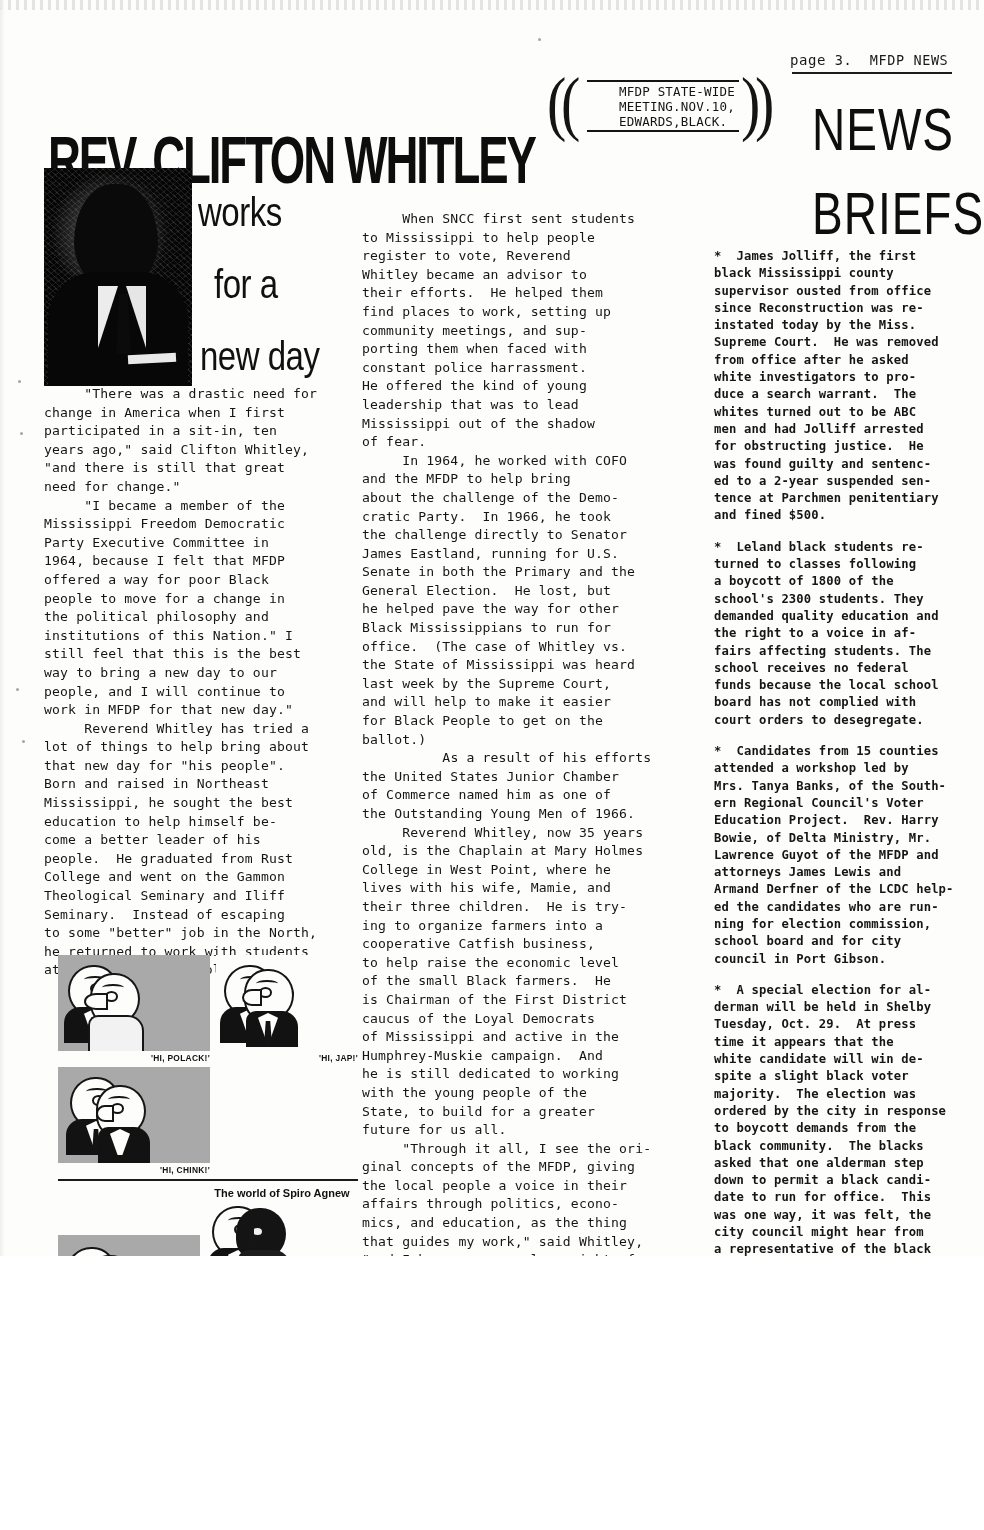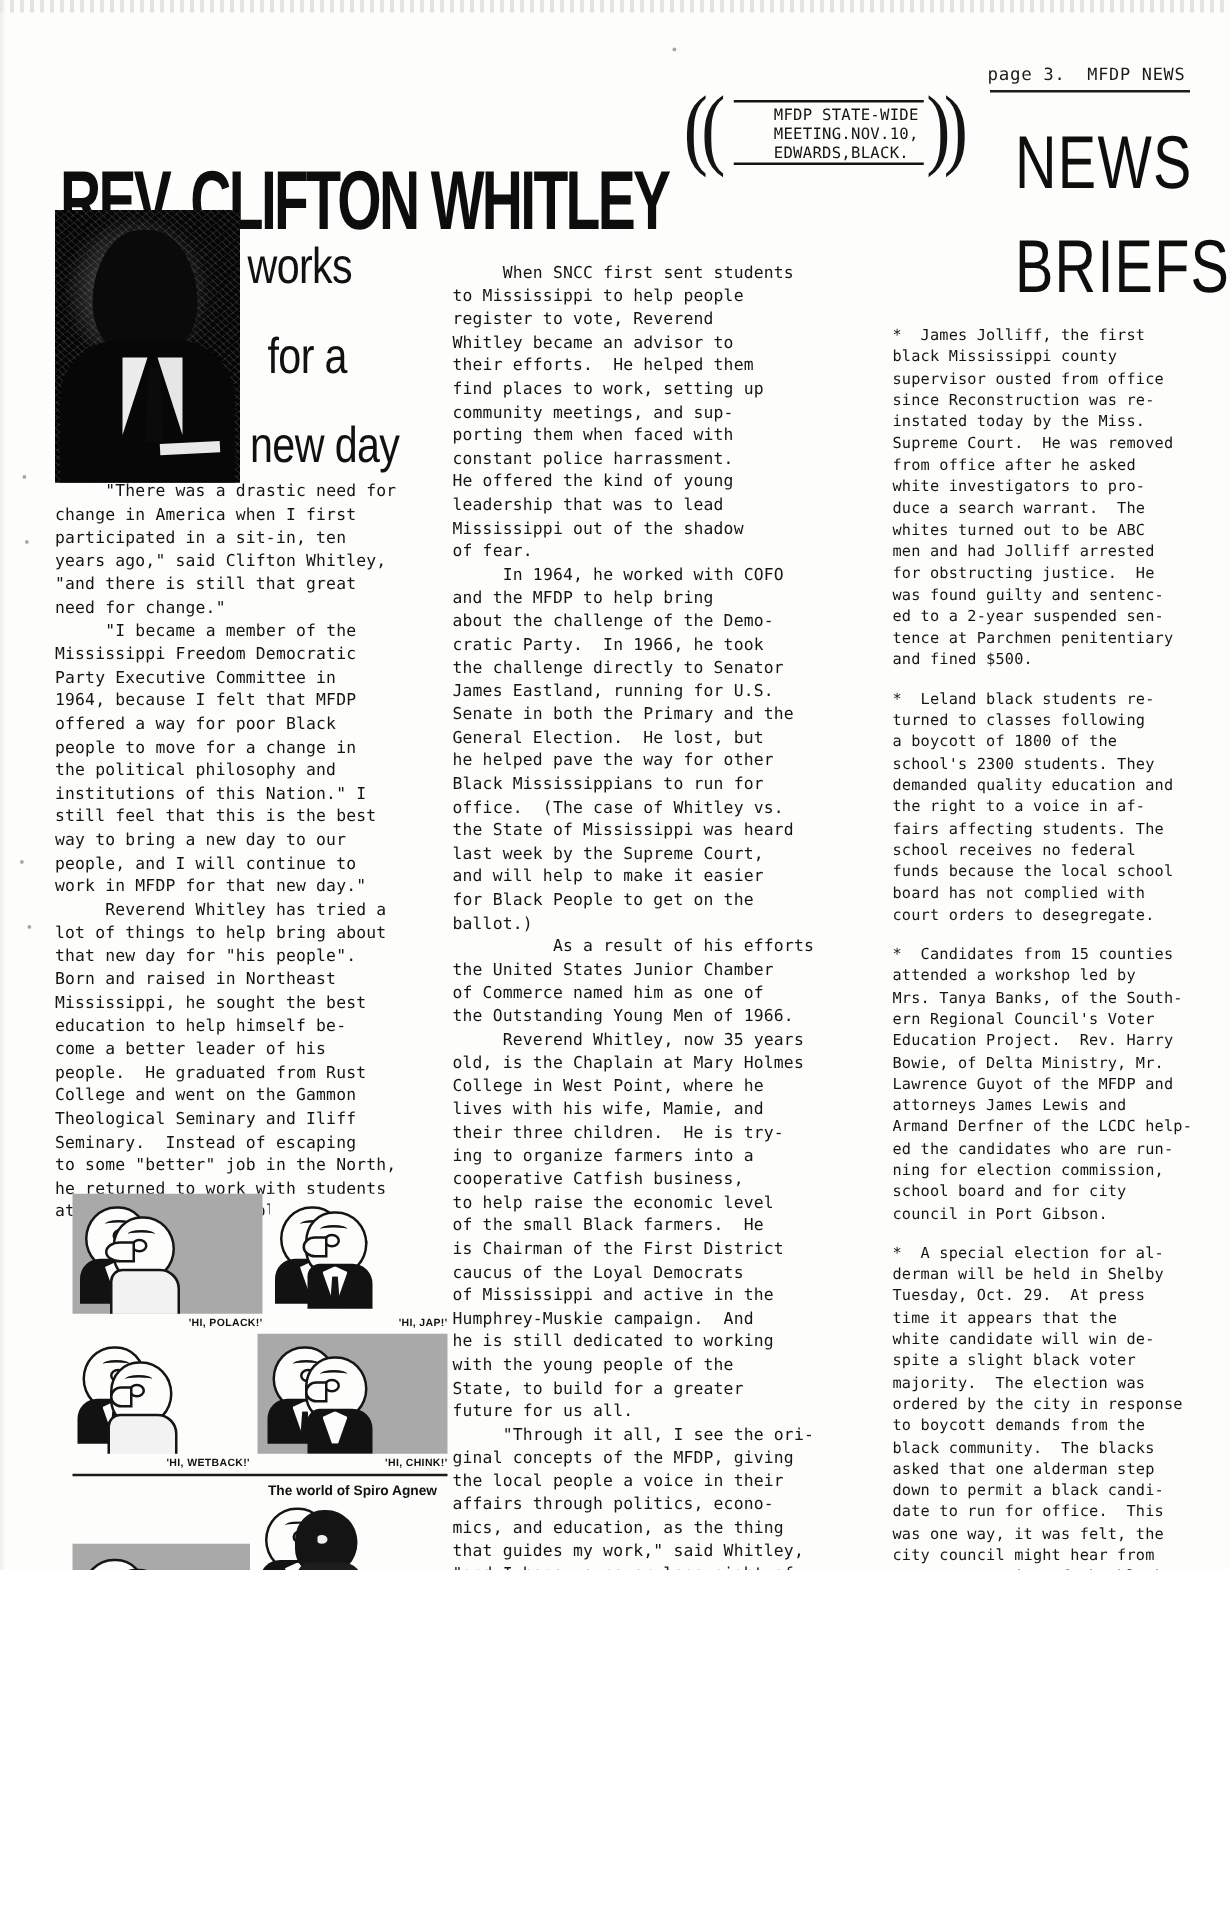--- a/index.html
+++ b/index.html
@@ -135,21 +135,21 @@
     font-size: 13.1px;
     line-height: 18.6px;
     letter-spacing: .15px;
     white-space: pre-wrap;
     margin: 0;
   }
   #col-right .body-text {
     font-size: 12.2px;
     line-height: 17.3px;
   }
-  .brief { margin: 12px 0 14px 0; }
+  .brief { margin: 0 0 14px 0; font-weight: bold; }
   .brief:last-child { margin-bottom: 0; }
 
   
   #portrait {
     position: absolute;
     left: 44px; top: 168px;
     width: 148px; height: 218px;
     background:
       radial-gradient(ellipse 64px 70px at 48% 30%, #2a2a2a 0%, #0b0b0b 62%, #050505 100%),
       linear-gradient(180deg, #0a0a0a, #050505);
@@ -645,41 +645,20 @@
             <div class="suit"></div>
             <div class="collar"></div>
             <div class="tie2"></div>
           </div>
         </div>
         <div class="cap">'HI, JAP!'</div>
       </div>
     </div>
 
     <div class="cart-row">
-      <div class="panel" style="width:142px;">
-        <div class="art" style="height:96px;">
-          <div class="face" style="left:8px;top:10px;">
-            <div class="skull"></div>
-            <div class="brow"></div>
-            <div class="eye"></div>
-            <div class="nose"></div>
-            <div class="suit"></div>
-            <div class="collar"></div>
-            <div class="tie2"></div>
-          </div>
-          <div class="face r" style="left:80px;top:22px;">
-            <div class="skull"></div>
-            <div class="brow"></div>
-            <div class="eye"></div>
-            <div class="nose" style="width:14px;"></div>
-            <div class="suit" style="background:#f2f2f2;border:2px solid #151515;"></div>
-          </div>
-        </div>
-        <div class="cap">'HI, WETBACK!'</div>
-      </div>
 
       <div class="panel shaded" style="width:152px;">
         <div class="art" style="height:96px;">
           <div class="face" style="left:12px;top:10px;">
             <div class="skull"></div>
             <div class="brow"></div>
             <div class="eye"></div>
             <div class="nose"></div>
             <div class="suit"></div>
             <div class="collar"></div>

